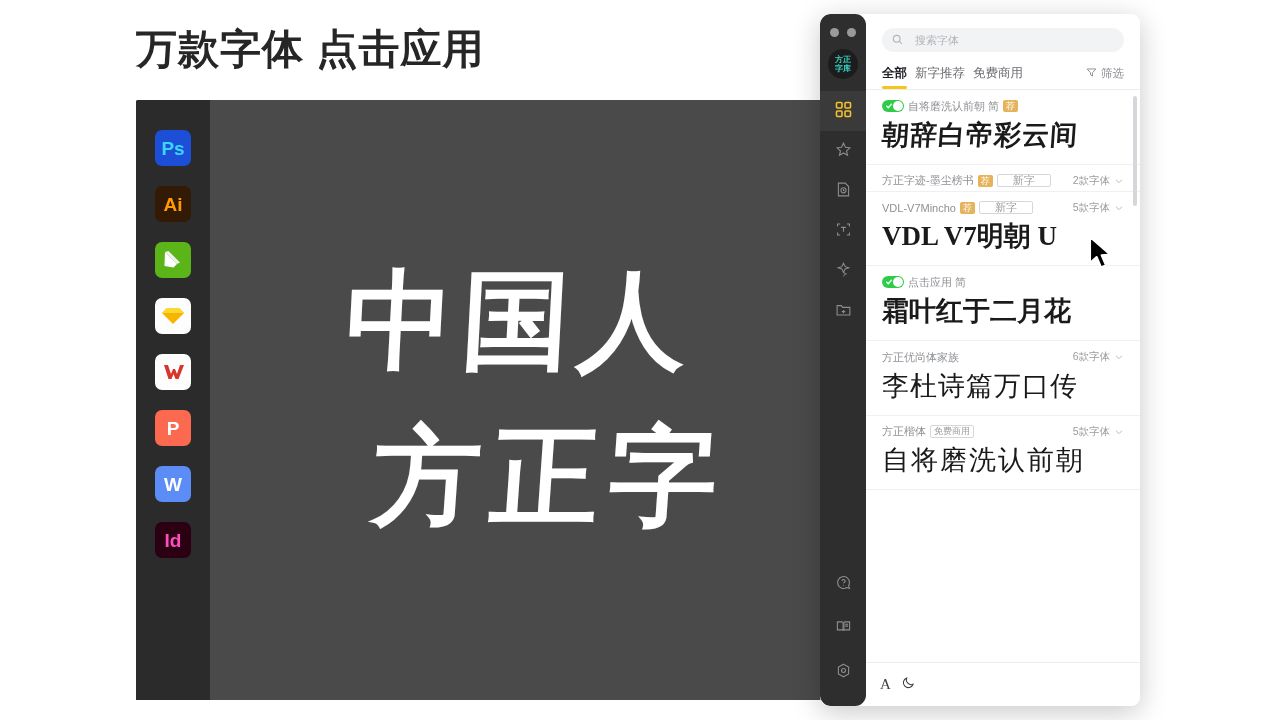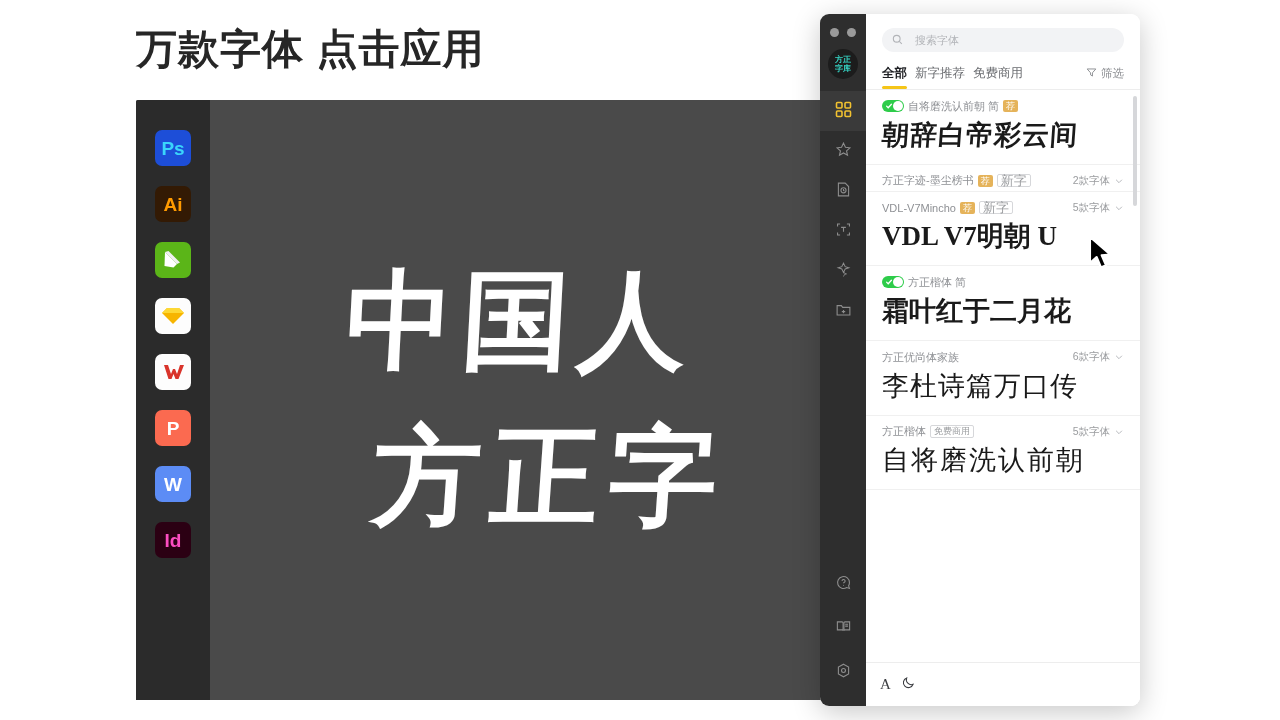--- a/index.html
+++ b/index.html
@@ -57,21 +57,21 @@
     width: 320px; height: 692px;
     background: #ffffff;
     border-radius: 9px;
     box-shadow: 0 6px 28px rgba(0,0,0,.22);
     overflow: hidden;
     display: flex;
   }
   .fm-rail {
     width: 46px; height: 100%; background: #2e2e2e;
     display: flex; flex-direction: column; align-items: center;
-    position: relative; flex: 0 0 46px;
+    position: relative; flex: 0 0 46px; border-radius: 11px;
   }
   .traffic { display: flex; gap: 8px; margin-top: 14px; }
   .dot { width: 9px; height: 9px; border-radius: 50%; background: #9a9a9a; }
   .brand {
     width: 30px; height: 30px; border-radius: 50%;
     background: #1c1c1c; margin-top: 12px;
     display: flex; flex-direction: column; align-items: center; justify-content: center;
     color: #35d6c6; font-size: 8px; line-height: 9px; font-weight: 700;
     letter-spacing: 0px;
   }
@@ -119,22 +119,22 @@
     width: 22px; height: 12px; border-radius: 6px; background: #2ecc4a;
     display: flex; align-items: center; padding: 1px; flex: 0 0 auto;
   }
   .toggle .knob { width: 10px; height: 10px; border-radius: 50%; background: #fff; margin-left: 10px; }
   .font-name { font-size: 11px; color: #8e9094; white-space: nowrap; }
   .badge-rec {
     font-size: 9px; color: #fff; background: #e5b35a; border-radius: 2px;
     padding: 1px 3px; line-height: 10px; flex: 0 0 auto;
   }
   .badge-new {
-    font-size: 13px; color: #9a9c9f; border: 1px solid #d6d7da; border-radius: 2px;
-    padding: 0px 3px; line-height: 11px; flex: 0 0 auto; font-family: Liberation Serif, serif;
+    font-size: 11px; color: #9a9c9f; border: 1px solid #d6d7da; border-radius: 2px;
+    padding: 0px 15px; line-height: 11px; flex: 0 0 auto; font-family: Liberation Serif, serif;
   }
   .badge-free {
     font-size: 9px; color: #9a9c9f; border: 1px solid #d6d7da; border-radius: 2px;
     padding: 0px 3px; line-height: 11px; flex: 0 0 auto;
   }
   .count-wrap { margin-left: auto; display: flex; align-items: center; gap: 4px; }
   .count { font-size: 10.5px; color: #9a9c9f; white-space: nowrap; }
   .sample {
     color: #1a1a1a; white-space: nowrap; padding: 6px 0 12px 0;
     line-height: 1.1;
@@ -378,21 +378,21 @@
             <div class="sample s-mincho">VDL V7明朝 U</div>
           </div>
           <div class="font-row">
             <div class="font-meta">
               <div class="toggle">
                 <svg width="8" height="8" viewBox="0 0 10 10" style="position:absolute;margin-left:2px">
                   <path d="M2 5.2l2 2 4-4.4" fill="none" stroke="#fff" stroke-width="1.6" stroke-linecap="round"></path>
                 </svg>
                 <div class="knob"></div>
               </div>
-              <span class="font-name">方正楷体 简</span>
+              <span class="font-name">点击应用 简</span>
             </div>
             <div class="sample s-gothic">霜叶红于二月花</div>
           </div>
           <div class="font-row">
             <div class="font-meta">
               <span class="font-name">方正优尚体家族</span>
               <div class="count-wrap">
                 <span class="count">6款字体</span>
                 <span><svg width="10" height="10" viewBox="0 0 12 12" fill="none" stroke="#b8babe" stroke-width="1.2">
                     <path d="M2.5 4.5L6 8l3.5-3.5"></path>

